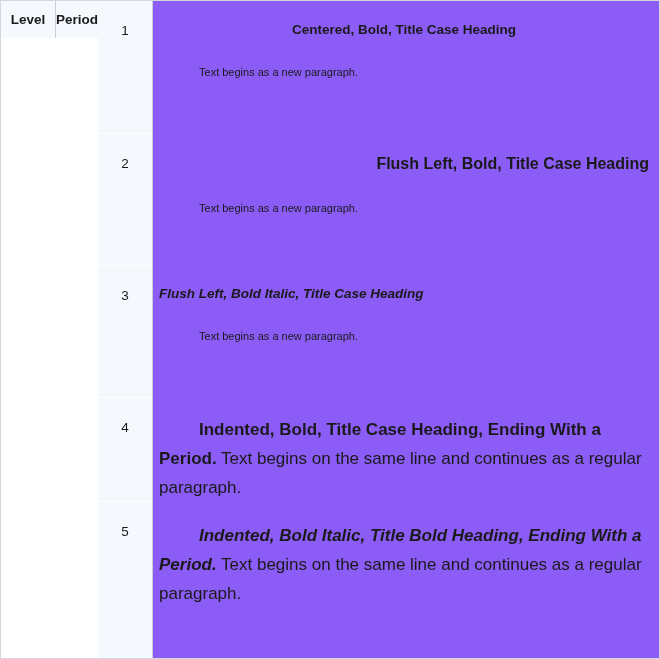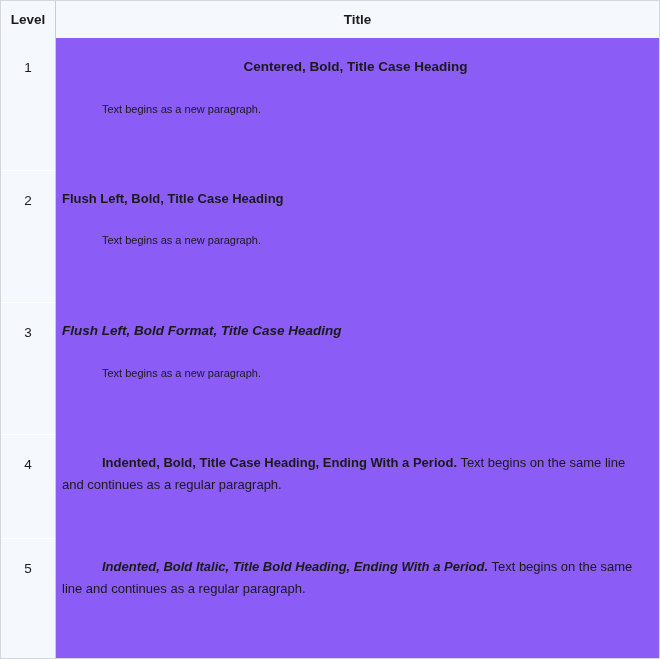--- a/index.html
+++ b/index.html
@@ -16,21 +16,20 @@
   }
 
   .heading-table {
     width: 660px;
     height: 659px;
     box-sizing: border-box;
     border: 1px solid #d4d7dd;
     border-collapse: separate;
     border-spacing: 0;
     display: flex;
-    flex-direction: column;
     background: #ffffff;
   }
 
   
   .table-header {
     display: flex;
     flex: 0 0 auto;
     background: #f5f8fd;
     height: 37px;
   }
@@ -110,25 +109,25 @@
 
   
   .h-centered {
     text-align: center;
     font-weight: bold;
     margin: 0;
     padding-top: 19px;
     font-size: 13.5px;
   }
   .h-flush-bold {
-    text-align: left;
+    text-align: right;
     font-weight: bold;
     margin: 0;
     padding-top: 19px;
-    font-size: 13px;
+    font-size: 16px;
   }
   .h-flush-bold-italic {
     text-align: left;
     font-weight: bold;
     font-style: italic;
     margin: 0;
     padding-top: 19px;
     font-size: 13.5px;
   }
 
@@ -136,39 +135,39 @@
     margin: 0;
     padding-top: 23px;
     text-indent: 40px;
     font-size: 11px;
   }
 
   .runin-para {
     margin: 0;
     padding-top: 18px;
     text-indent: 40px;
-    font-size: 13px;
+    font-size: 17px;
     line-height: 1.72;
   }
   .runin-bold {
     font-weight: bold;
   }
   .runin-bold-italic {
     font-weight: bold;
     font-style: italic;
   }
 </style>
 </head>
 <body>
 
 <div class="heading-table">
 
   <div class="table-header">
     <div class="col-level">Level</div>
-    <div class="col-format">Title</div>
+    <div class="col-format">Period</div>
   </div>
 
   <div class="table-body">
 
     <div class="level-column">
       <div class="level-cell r1">1</div>
       <div class="level-cell r2">2</div>
       <div class="level-cell r3">3</div>
       <div class="level-cell r4">4</div>
       <div class="level-cell r5">5</div>
@@ -180,21 +179,21 @@
         <p class="h-centered">Centered, Bold, Title Case Heading</p>
         <p class="body-para">Text begins as a new paragraph.</p>
       </div>
 
       <div class="format-cell r2">
         <p class="h-flush-bold">Flush Left, Bold, Title Case Heading</p>
         <p class="body-para">Text begins as a new paragraph.</p>
       </div>
 
       <div class="format-cell r3">
-        <p class="h-flush-bold-italic">Flush Left, Bold Format, Title Case Heading</p>
+        <p class="h-flush-bold-italic">Flush Left, Bold Italic, Title Case Heading</p>
         <p class="body-para">Text begins as a new paragraph.</p>
       </div>
 
       <div class="format-cell r4">
         <p class="runin-para"><span class="runin-bold">Indented, Bold, Title Case Heading, Ending With a Period.</span><span> Text begins on the same line and continues as a regular paragraph.</span></p>
       </div>
 
       <div class="format-cell r5">
         <p class="runin-para"><span class="runin-bold-italic">Indented, Bold Italic, Title Bold Heading, Ending With a Period.</span><span> Text begins on the same line and continues as a regular paragraph.</span></p>
       </div>

